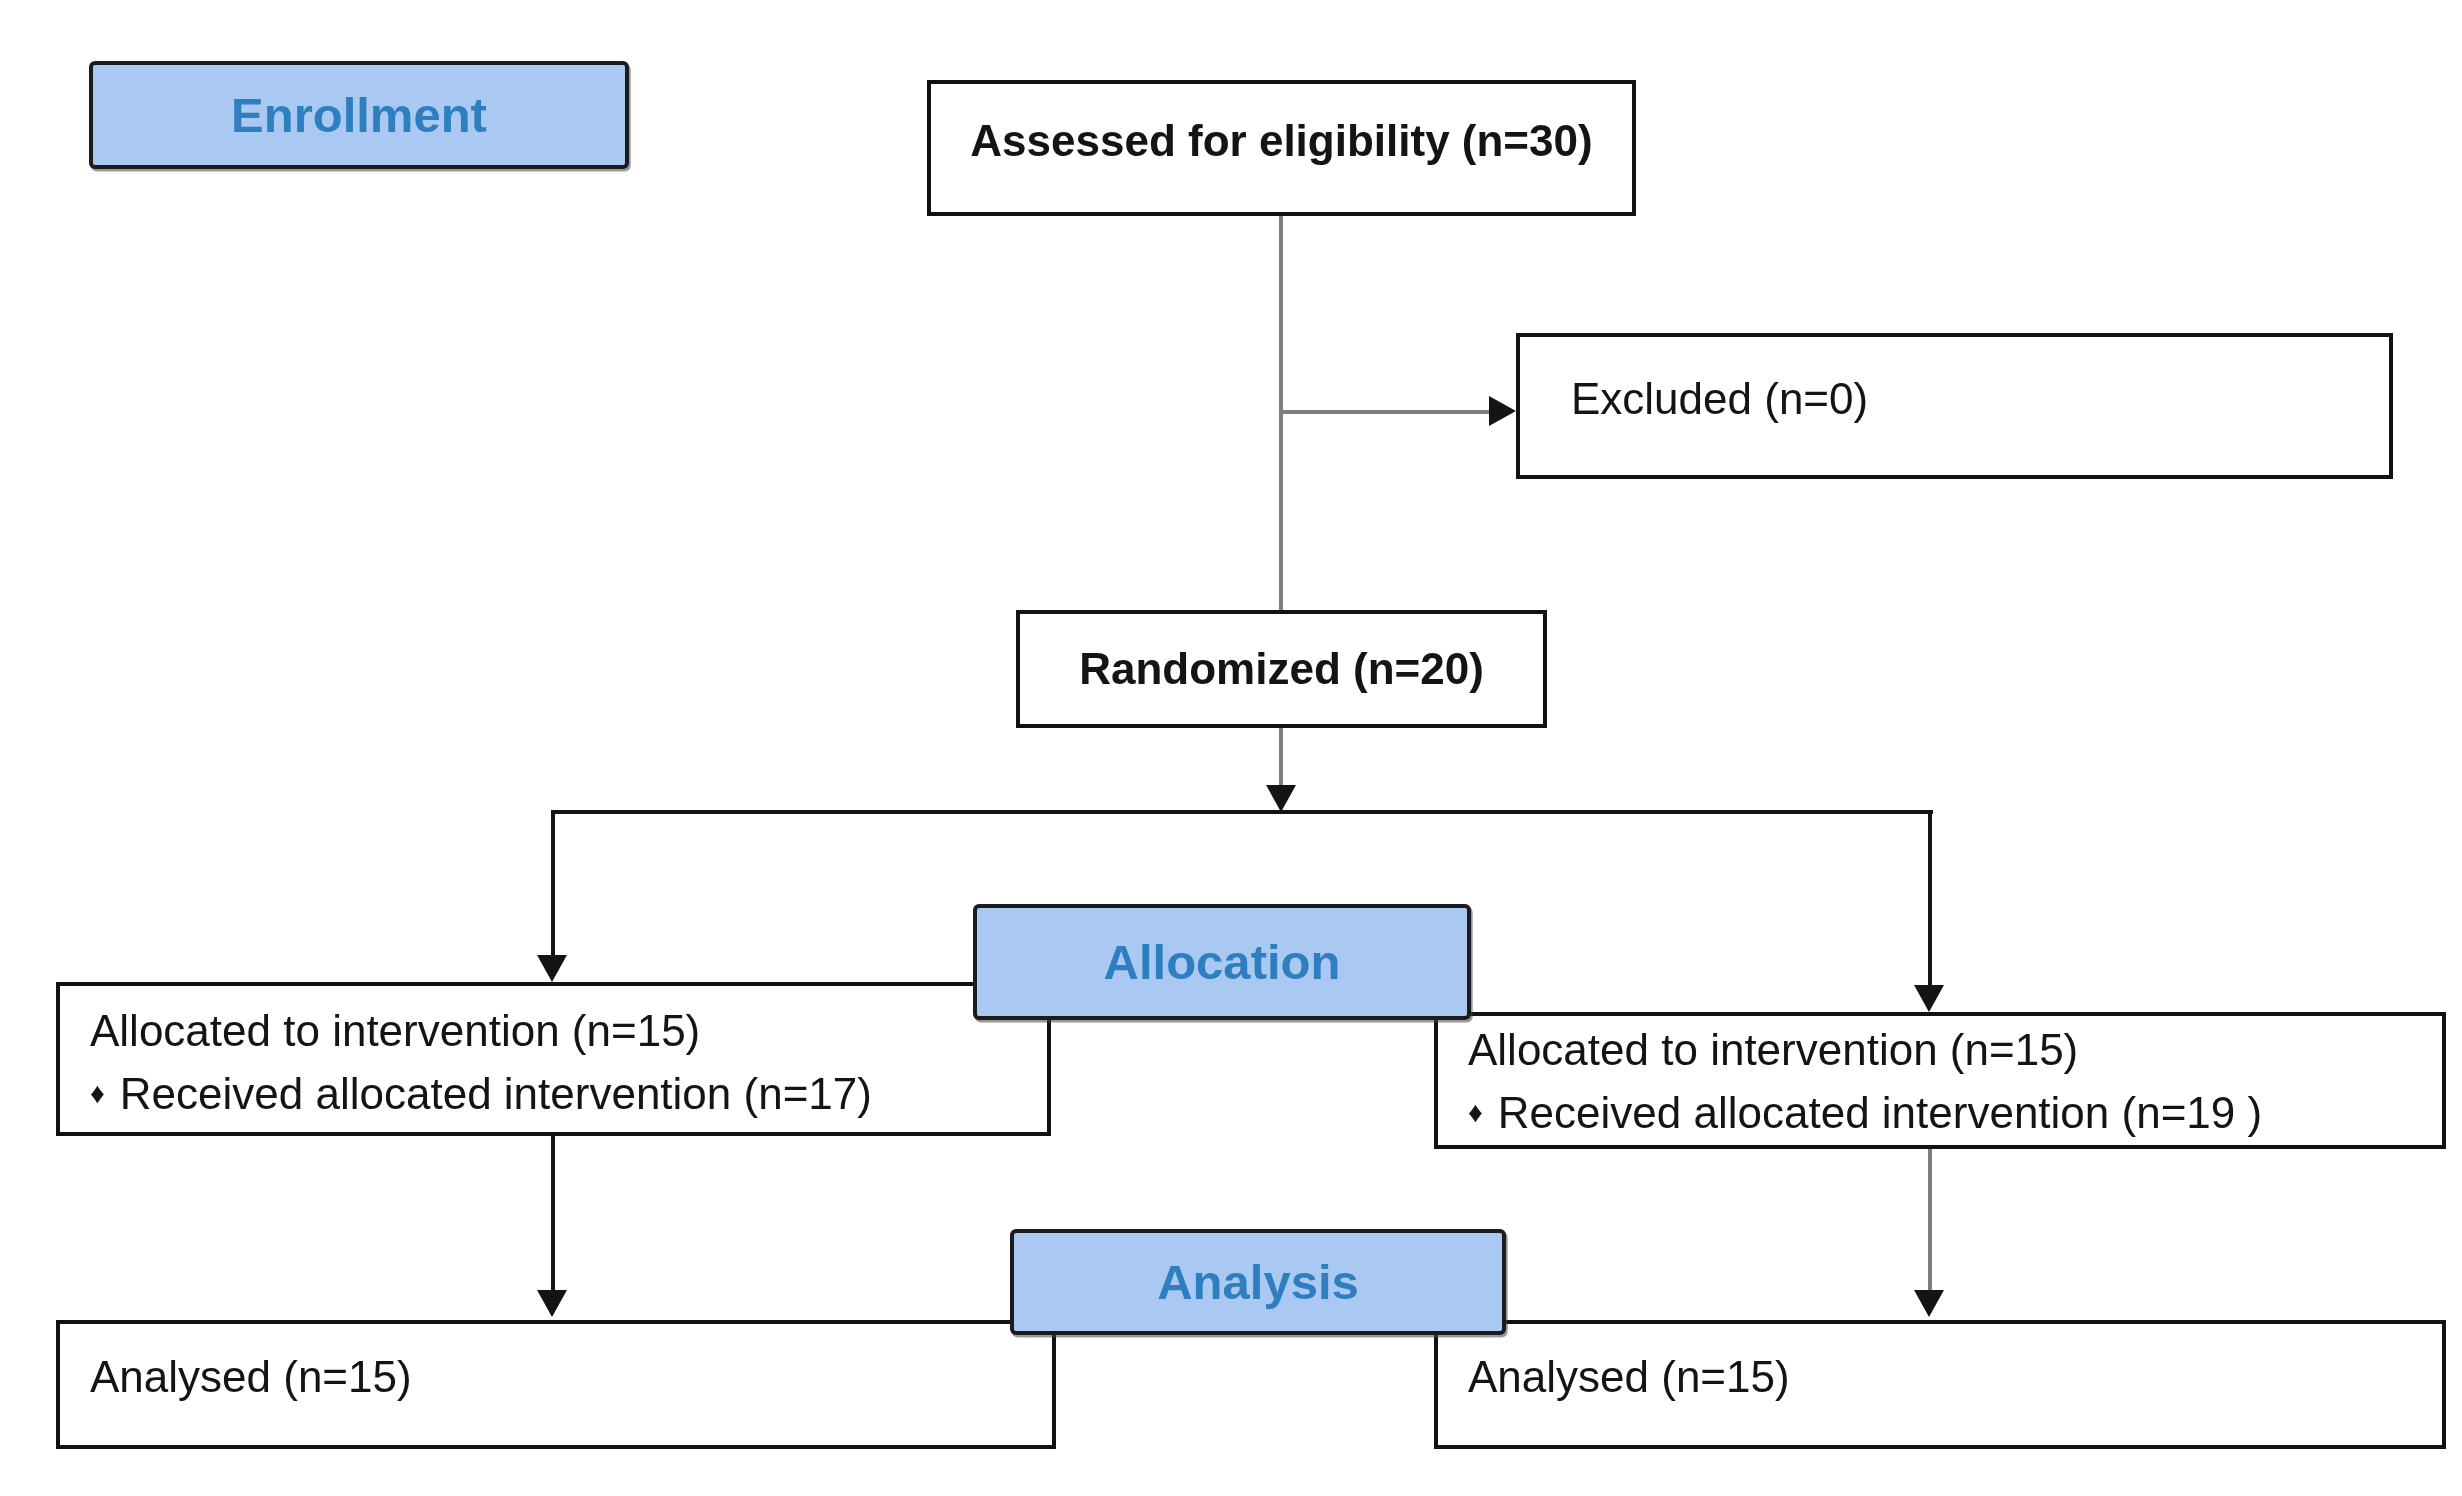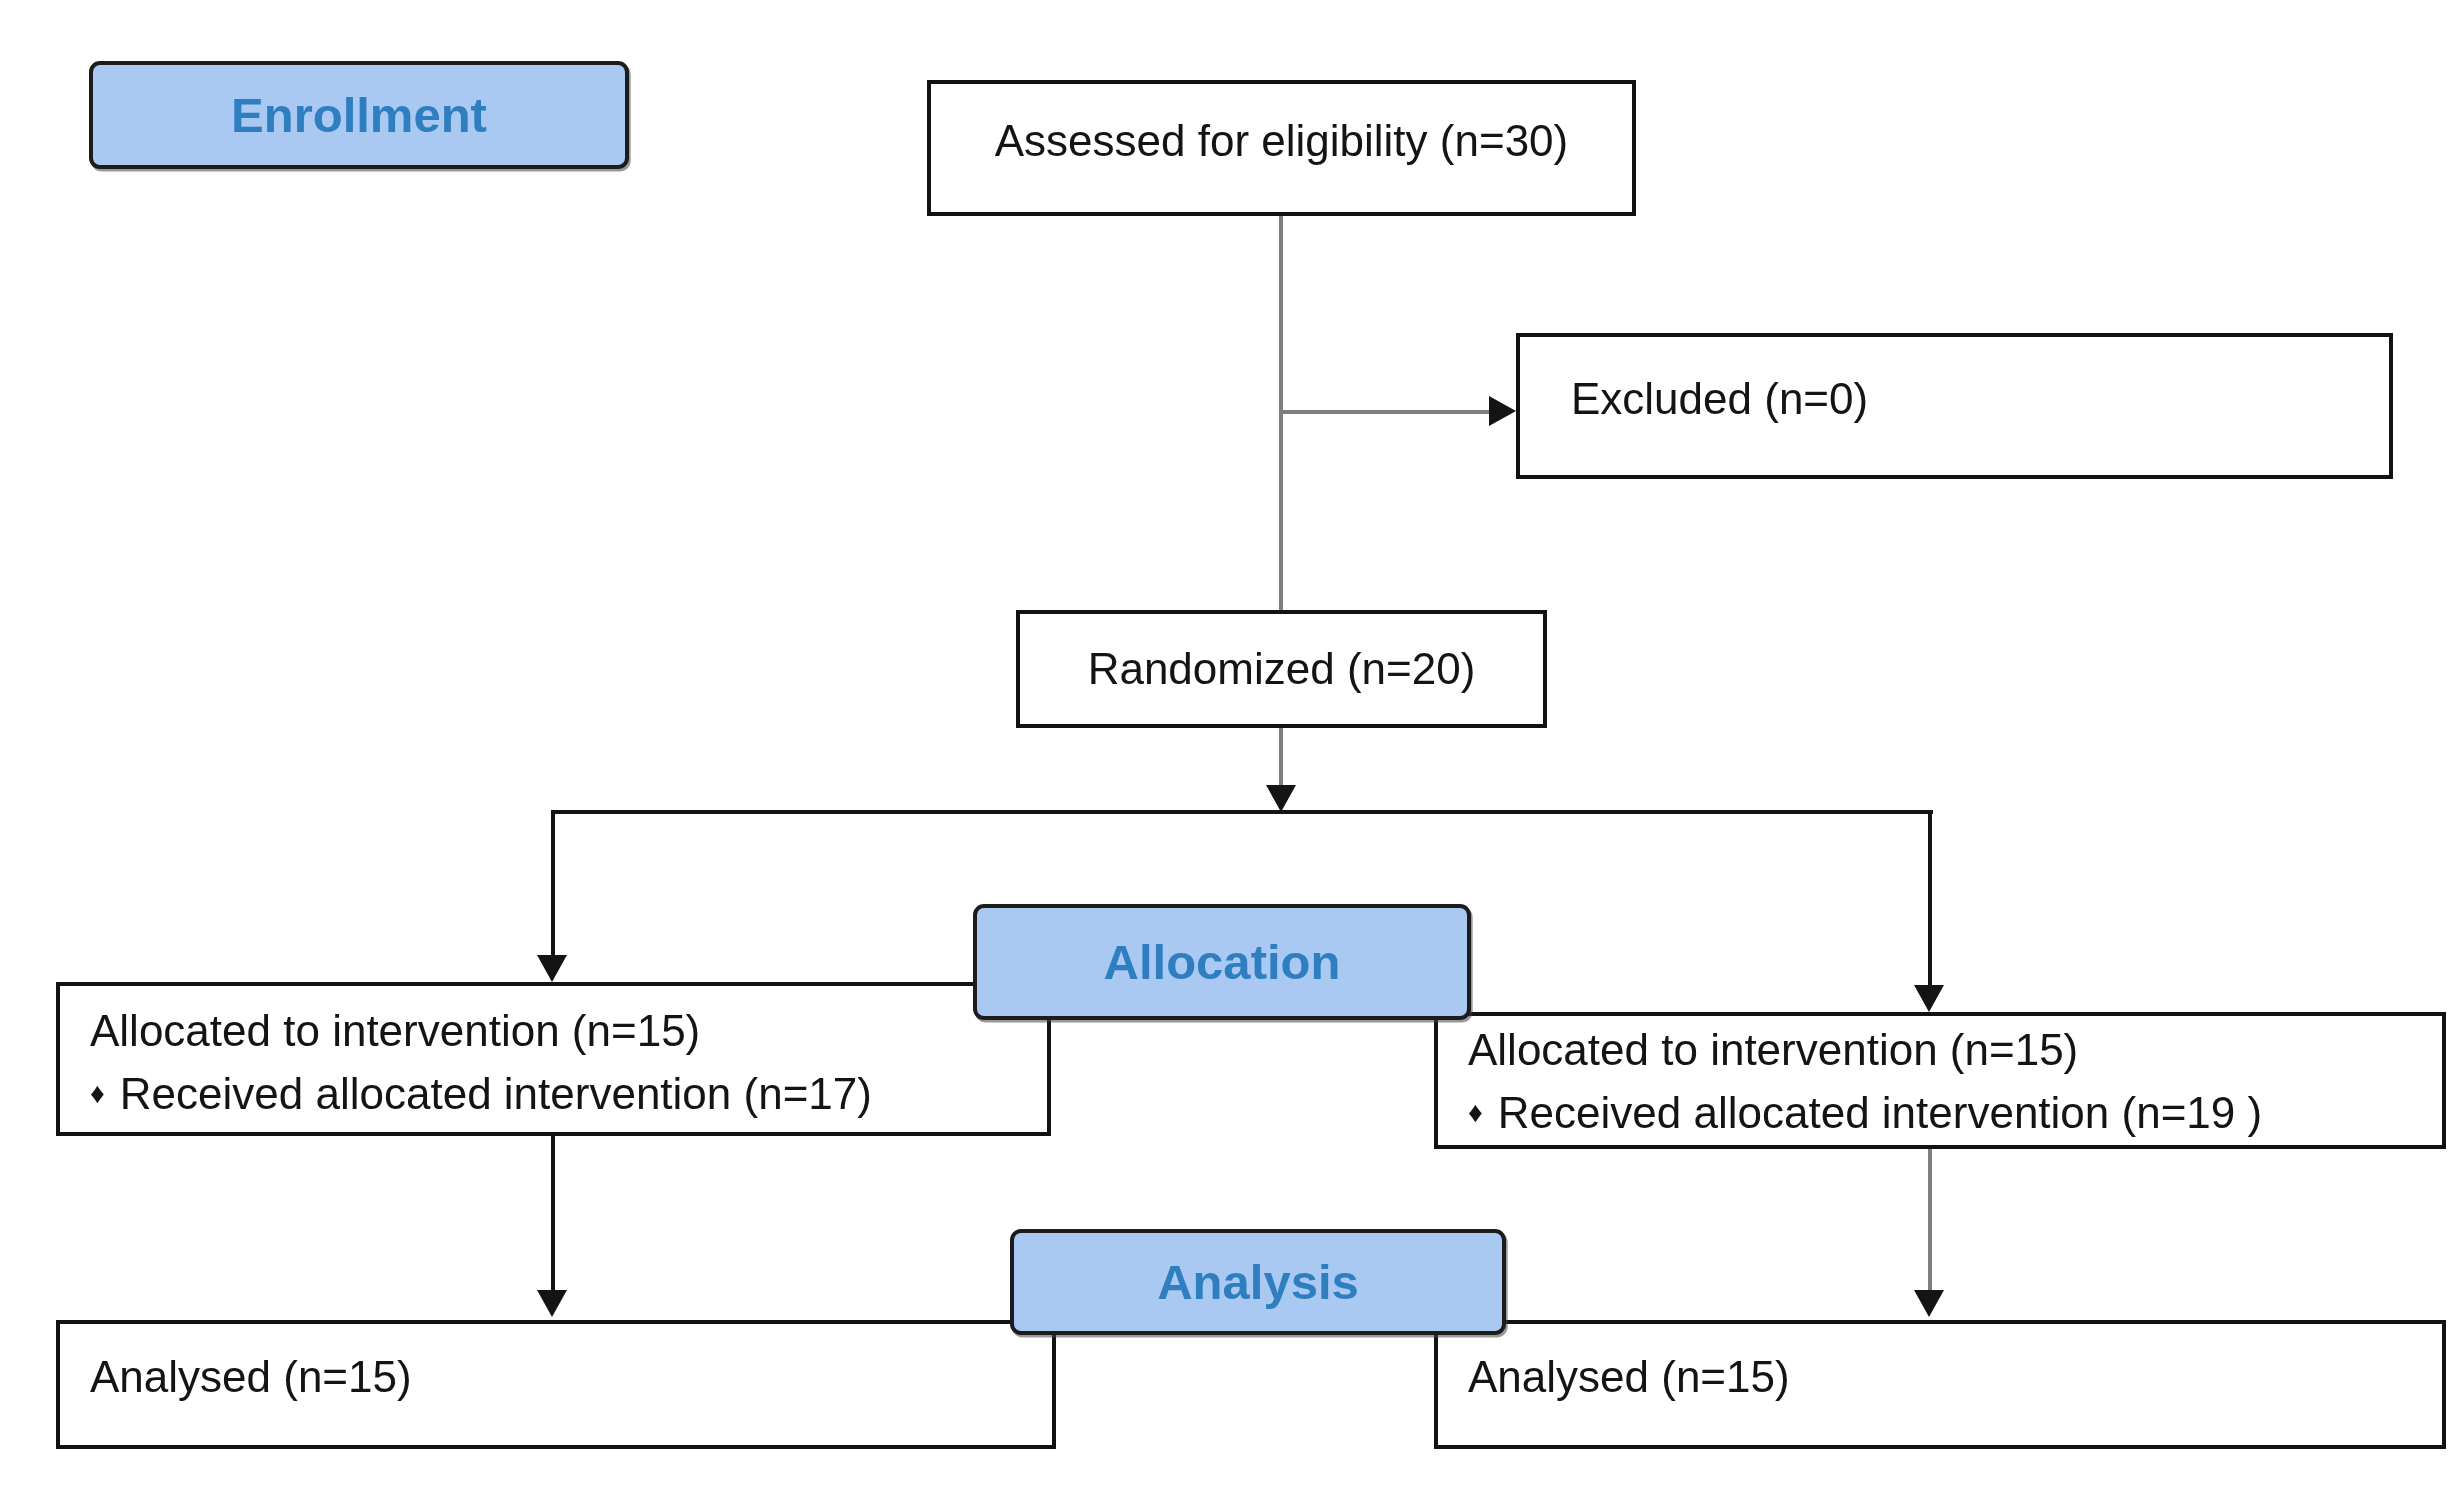--- a/index.html
+++ b/index.html
@@ -26,32 +26,33 @@
     color: #141414;
     font-size: 44px;
     line-height: 1.2;
     z-index: 1;
     display: flex;
   }
   .fbox.center {
     align-items: center;
     justify-content: center;
     text-align: right;
+    font-weight: bold;
   }
   .fbox.leftpad {
     align-items: center;
     justify-content: flex-start;
   }
   
   .stage {
     position: absolute;
     box-sizing: border-box;
     background: #a9c9f2;
     border: 4.2px solid #1c1c1c;
-    border-radius: 11px;
+    border-radius: 6px;
     color: #2e7ec0;
     font-size: 49px;
     font-weight: bold;
     display: flex;
     align-items: center;
     justify-content: center;
     z-index: 5;
     box-shadow: 1.7px 2.5px 0 rgba(70,70,70,0.55);
   }
   

